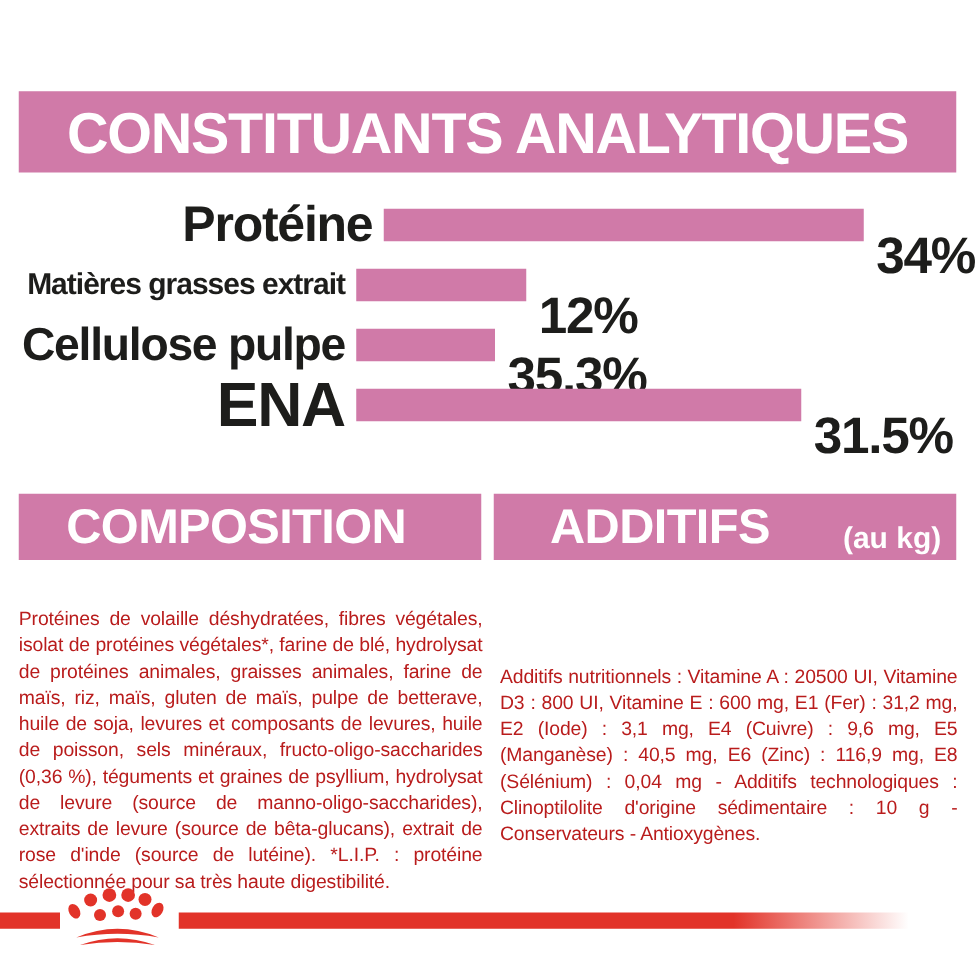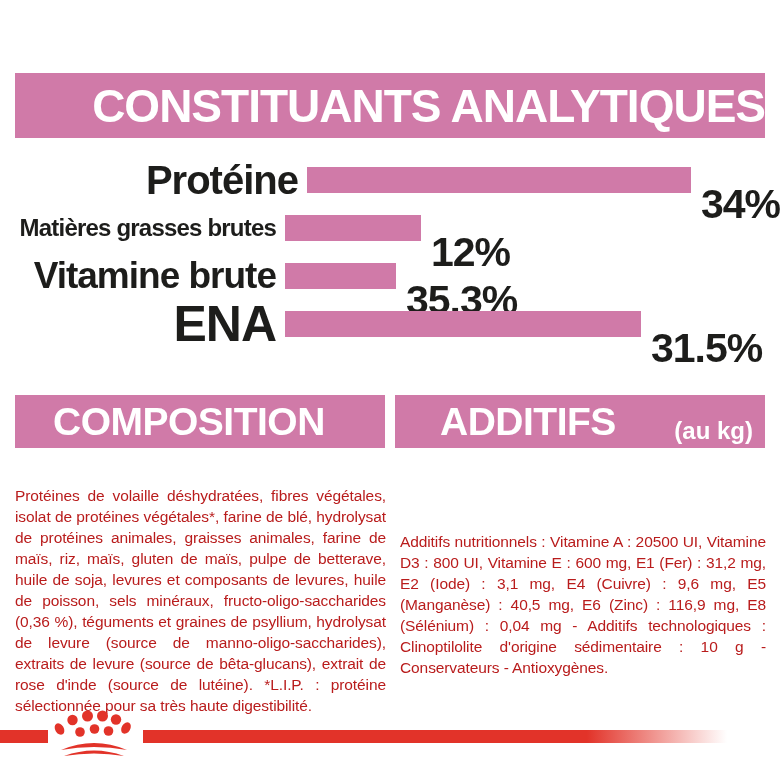--- a/index.html
+++ b/index.html
@@ -5,21 +5,21 @@
   html,body{margin:0;padding:0;background:#ffffff;}
   .page{
     position:relative;width:780px;height:780px;background:#ffffff;overflow:hidden;
     font-family:"Liberation Sans","DejaVu Sans",sans-serif;
   }
   .band{
     position:absolute;background:#d07aa8;color:#ffffff;font-weight:700;
     display:flex;align-items:center;
   }
   .band-header{
-    left:15px;top:73px;width:750px;height:65px;justify-content:flex-end;
+    left:15px;top:73px;width:750px;height:65px;justify-content:center;
     font-size:46px;letter-spacing:-1px;
   }
   .band-composition{
     left:15px;top:395px;width:370px;height:53px;
     font-size:39px;letter-spacing:-0.5px;padding-left:38px;box-sizing:border-box;
   }
   .band-additifs{
     left:395px;top:395px;width:370px;height:53px;
     font-size:39px;letter-spacing:-0.5px;padding-left:45px;box-sizing:border-box;
   }
@@ -68,26 +68,26 @@
     <span>CONSTITUANTS ANALYTIQUES</span>
   </div>
 
   <div class="chart">
       <div class="chart-row row-0">
         <div class="chart-label">Protéine</div>
         <div class="chart-bar" style="width: 384px; background: rgb(208, 122, 168);"></div>
         <div class="chart-value">34%</div>
       </div>
       <div class="chart-row row-1">
-        <div class="chart-label">Matières grasses brutes</div>
+        <div class="chart-label">Matières grasses extrait</div>
         <div class="chart-bar" style="width: 136px; background: rgb(208, 122, 168);"></div>
         <div class="chart-value">12%</div>
       </div>
       <div class="chart-row row-2">
-        <div class="chart-label">Vitamine brute</div>
+        <div class="chart-label">Cellulose pulpe</div>
         <div class="chart-bar" style="width: 111px; background: rgb(208, 122, 168);"></div>
         <div class="chart-value">35.3%</div>
       </div>
       <div class="chart-row row-3">
         <div class="chart-label">ENA</div>
         <div class="chart-bar" style="width: 356px; background: rgb(208, 122, 168);"></div>
         <div class="chart-value">31.5%</div>
       </div>
     </div>
 

